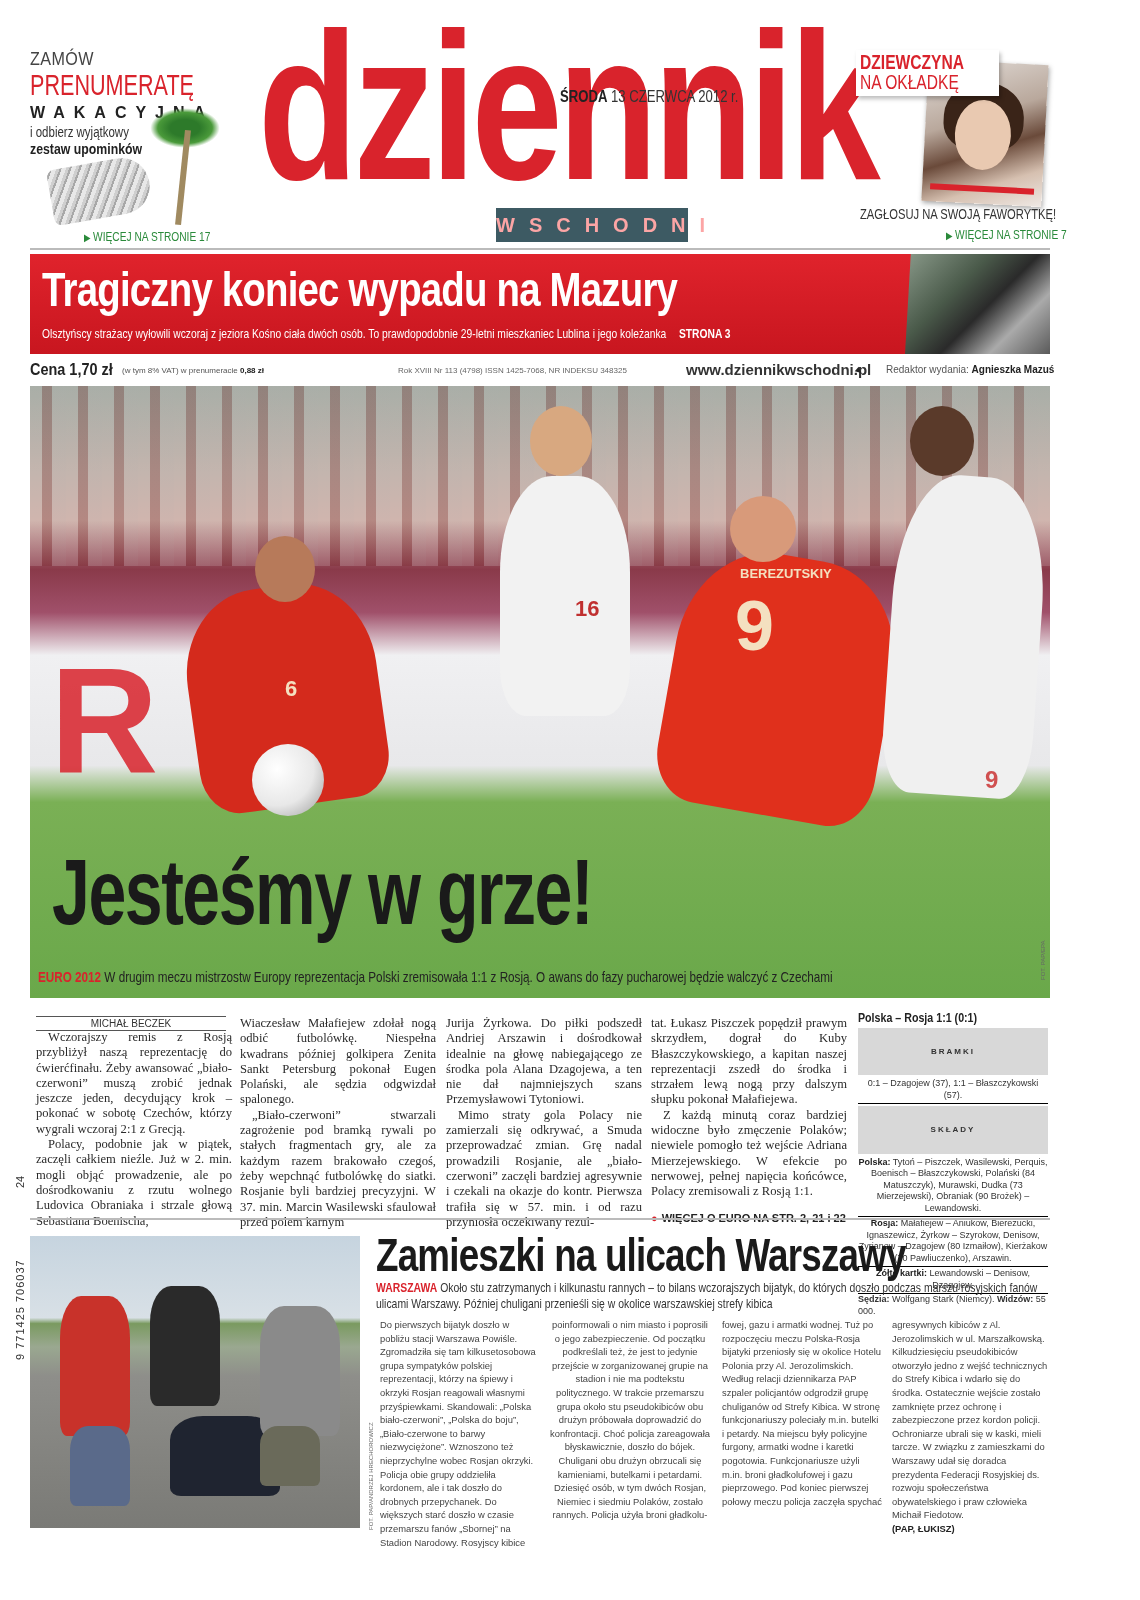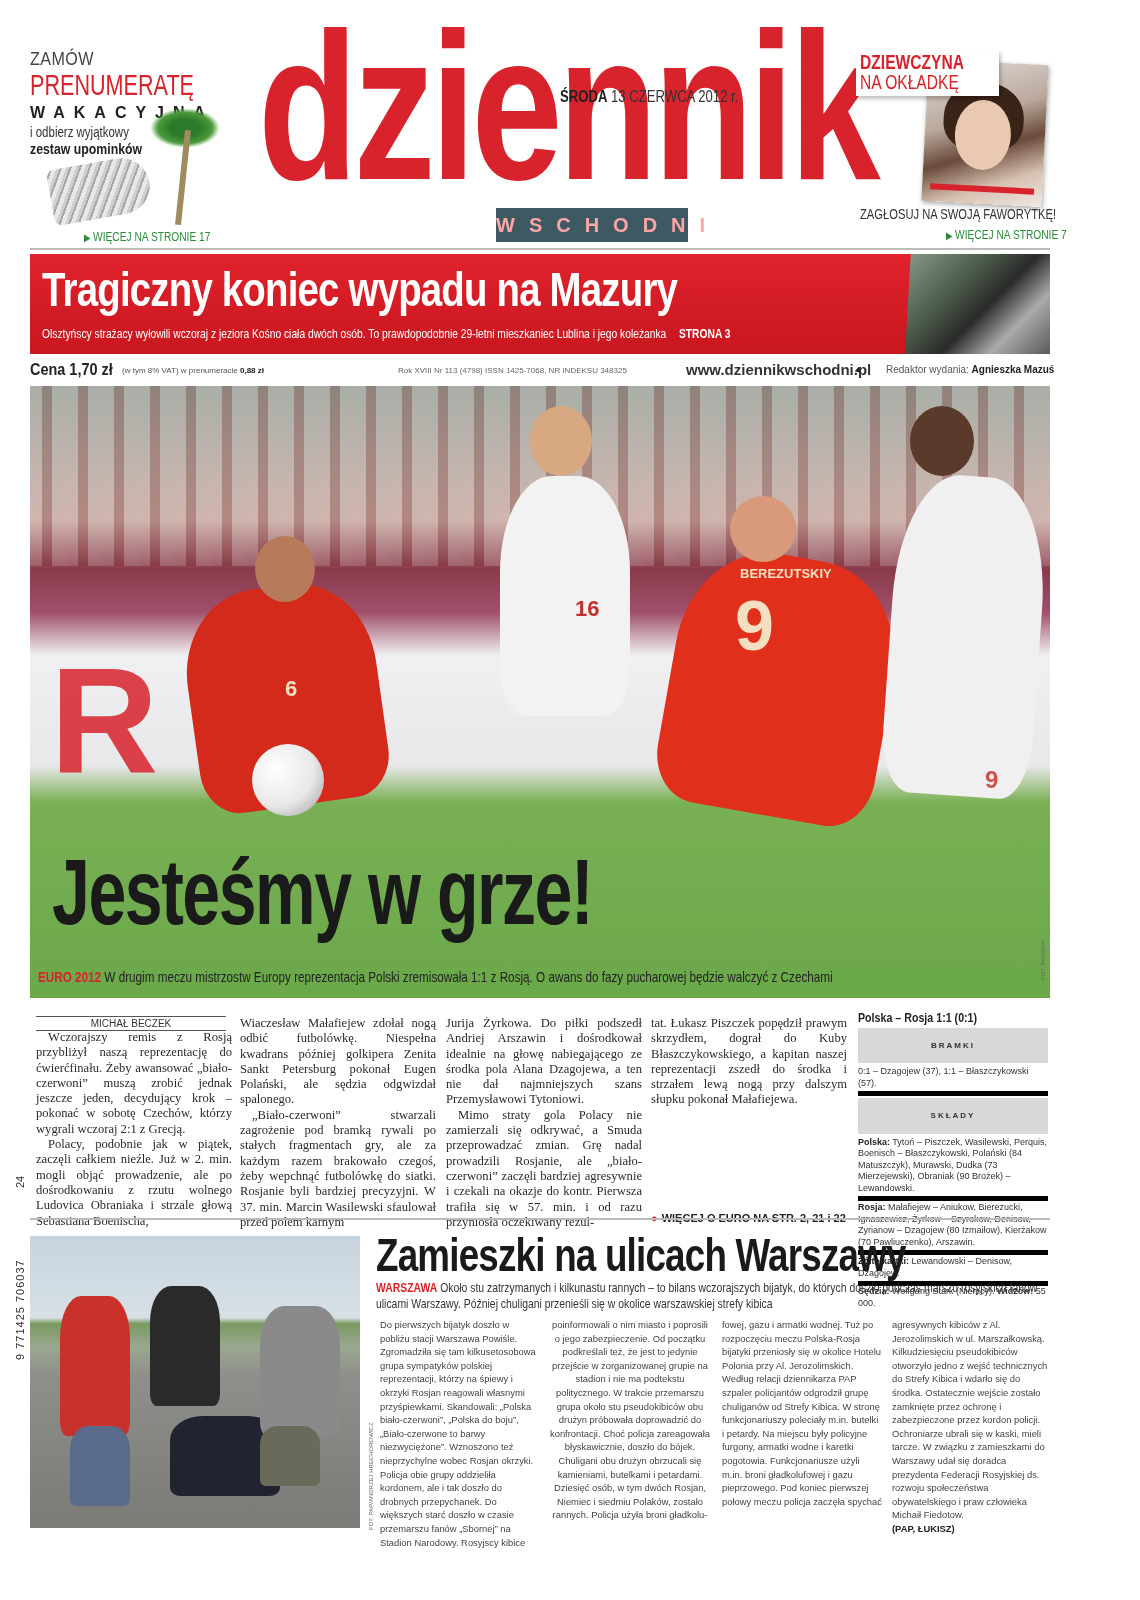--- a/index.html
+++ b/index.html
@@ -84,22 +84,22 @@
   .col1 { left: 36px; }
   .col2 { left: 240px; top: 1016px; }
   .col3 { left: 446px; top: 1016px; }
   .col4 { left: 651px; top: 1016px; }
   .euro-more { left: 651px; top: 1192px; font-size: 11px; font-weight: bold; color: #222; white-space: nowrap; margin-top: 20px; }
   .euro-more .dot { color: #d9232c; margin-right: 4px; }
 
   
   .matchbox { left: 858px; top: 1012px; width: 190px; font-size: 9px; color: #333; line-height: 11.5px; }
   .mb-title { font-size: 13px; font-weight: bold; color: #222; margin-bottom: 4px; transform: scaleX(0.82); transform-origin: left; white-space: nowrap; }
-  .mb-sec { background: #d8d8d8; text-align: center; font-weight: bold; font-size: 8px; letter-spacing: 2px; padding: 12px 0; margin: 2px 0; }
-  .mb-row { border-bottom: 5px solid #000000; padding: 1px 0 2px; }
+  .mb-sec { background: #d8d8d8; text-align: center; font-weight: bold; font-size: 8px; letter-spacing: 2px; padding: 18px 0; margin: 2px 0; }
+  .mb-row { border-bottom: 1px solid #000000; padding: 1px 0 2px; text-align: center; }
   .mb-row b { color: #222; }
 
   .rule-mid { left: 30px; top: 1218px; width: 1020px; height: 2px; background: #bbb; }
 
   
   .riot-photo { left: 30px; top: 1236px; width: 330px; height: 292px; overflow: hidden; background: linear-gradient(180deg,#c6d4df 0%,#d8e0e6 28%,#7a9a60 30%,#9aa890 38%,#8e8e8a 48%,#7a7a76 100%); }
   .rp-figure { position: absolute; border-radius: 30% 30% 10% 10%; }
   .riot-credit { left: 368px; top: 1530px; font-size: 6px; color: #666; transform: rotate(-90deg); transform-origin: left top; white-space: nowrap; }
   .riot-title { left: 376px; top: 1228px; font-size: 46px; font-weight: bold; color: #1a1a1a; white-space: nowrap; transform: scaleX(0.8); transform-origin: left; letter-spacing: -1px; }
   .riot-lead { left: 376px; top: 1280px; width: 830px; font-size: 13px; line-height: 16px; color: #333; transform: scaleX(0.8); transform-origin: left; }
@@ -204,20 +204,21 @@
 <div class="col col2">
   <p style="text-indent:0">Wiaczesław Małafiejew zdołał nogą odbić futbolówkę. Niespełna kwadrans później golkipera Zenita Sankt Petersburg pokonał Eugen Polański, ale sędzia odgwizdał spalonego.</p>
   <p>„Biało-czerwoni” stwarzali zagrożenie pod bramką rywali po stałych fragmentach gry, ale za każdym razem brakowało czegoś, żeby wepchnąć futbolówkę do siatki. Rosjanie byli bardziej precyzyjni. W 37. min. Marcin Wasilewski sfaulował przed polem karnym</p>
 </div>
 <div class="col col3">
   <p style="text-indent:0">Jurija Żyrkowa. Do piłki podszedł Andriej Arszawin i dośrodkował idealnie na głowę nabiegającego ze środka pola Alana Dzagojewa, a ten nie dał najmniejszych szans Przemysławowi Tytoniowi.</p>
   <p>Mimo straty gola Polacy nie zamierzali się odkrywać, a Smuda przeprowadzać zmian. Grę nadal prowadzili Rosjanie, ale „biało-czerwoni” zaczęli bardziej agresywnie i czekali na okazje do kontr. Pierwsza trafiła się w 57. min. i od razu przyniosła oczekiwany rezul-</p>
 </div>
 <div class="col col4">
   <p style="text-indent:0">tat. Łukasz Piszczek popędził prawym skrzydłem, dograł do Kuby Błaszczykowskiego, a kapitan naszej reprezentacji zszedł do środka i strzałem lewą nogą przy dalszym słupku pokonał Małafiejewa.</p>
+  <p>Z każdą minutą coraz bardziej widoczne było zmęczenie Polaków; niewiele pomogło też wejście Adriana Mierzejewskiego. W efekcie po nerwowej, pełnej napięcia końcówce, Polacy zremisowali z Rosją 1:1.</p>
 </div>
 <div class="abs euro-more">
   <span class="dot">●</span><span>WIĘCEJ O EURO NA STR. 2, 21 i 22</span>
 </div>
 
 <div class="abs matchbox">
   <div class="mb-title">Polska – Rosja 1:1 (0:1)</div>
   <div class="mb-sec">BRAMKI</div>
   <div class="mb-row">0:1 – Dzagojew (37), 1:1 – Błaszczykowski (57).</div>
   <div class="mb-sec">SKŁADY</div>

